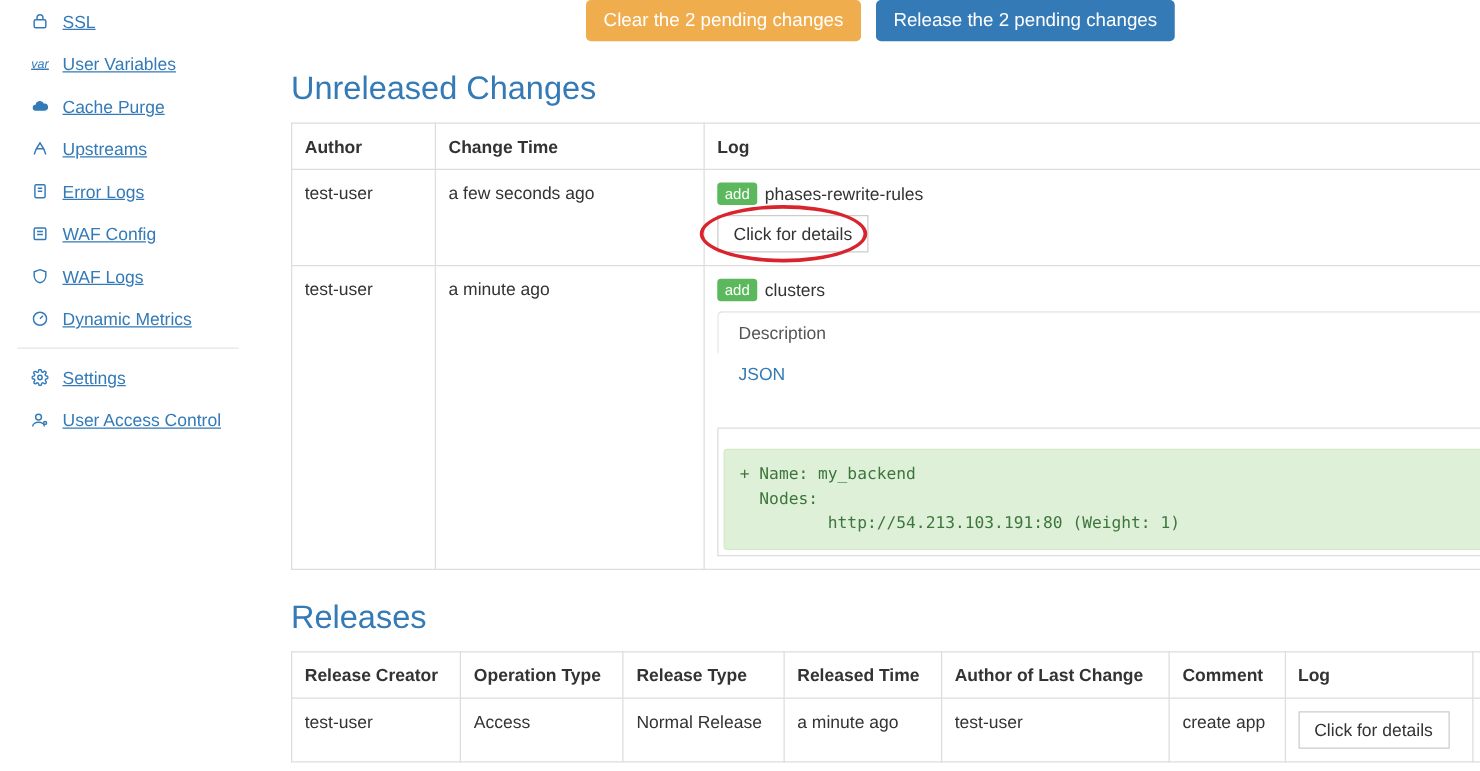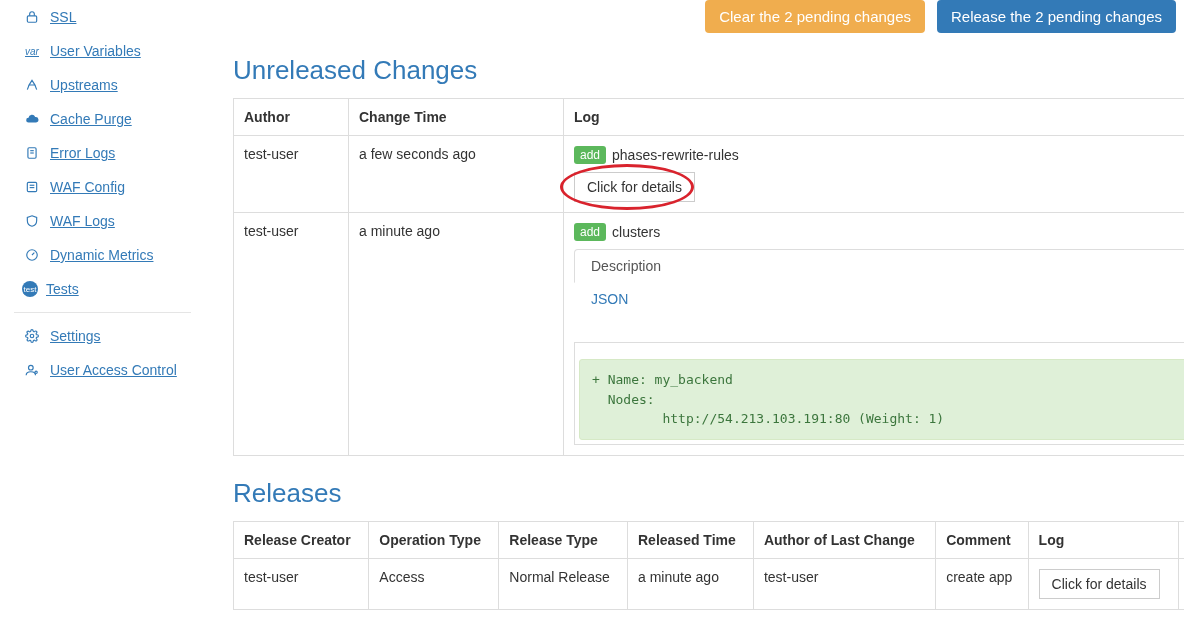--- a/index.html
+++ b/index.html
@@ -47,21 +47,21 @@
   border-top: 1px solid #e5e5e5;
   margin: 6px 14px;
 }
 .main {
   flex: 1;
   padding: 0 0 0 28px;
   overflow: auto;
 }
 .topbar {
   display: flex;
-  justify-content: flex-end;
+  justify-content: center;
   gap: 12px;
   padding-right: 8px;
   padding-top: 0;
 }
 .btn {
   display: inline-block;
   padding: 8px 14px;
   border-radius: 4px;
   font-size: 15px;
   cursor: pointer;
@@ -205,33 +205,33 @@
           </svg>
       </span>
       <span>SSL</span>
     </div>
     <div class="sidebar-item">
       <span class="icon" style="font-size:10px;font-style:italic;text-decoration:underline">var</span>
       <span>User Variables</span>
     </div>
     <div class="sidebar-item">
       <span class="icon">
-        <svg width="14" height="14" viewBox="0 0 24 24" fill="none" stroke="currentColor" stroke-width="2">
-            <path d="M12 4l-5 8h10l-5-8zM7 12l-3 8M17 12l3 8"></path>
-          </svg>
-      </span>
-      <span>Upstreams</span>
-    </div>
-    <div class="sidebar-item">
-      <span class="icon">
         <svg width="14" height="14" viewBox="0 0 24 24" fill="currentColor">
             <path d="M19 18H6a4 4 0 010-8 6 6 0 0111.5-1.5A4 4 0 0119 18z"></path>
           </svg>
       </span>
       <span>Cache Purge</span>
+    </div>
+    <div class="sidebar-item">
+      <span class="icon">
+        <svg width="14" height="14" viewBox="0 0 24 24" fill="none" stroke="currentColor" stroke-width="2">
+            <path d="M12 4l-5 8h10l-5-8zM7 12l-3 8M17 12l3 8"></path>
+          </svg>
+      </span>
+      <span>Upstreams</span>
     </div>
     <div class="sidebar-item">
       <span class="icon">
         <svg width="14" height="14" viewBox="0 0 24 24" fill="none" stroke="currentColor" stroke-width="2">
             <rect x="5" y="3" width="14" height="18" rx="2"></rect>
             <line x1="9" y1="8" x2="15" y2="8"></line>
             <line x1="9" y1="12" x2="15" y2="12"></line>
           </svg>
       </span>
       <span>Error Logs</span>
@@ -255,24 +255,20 @@
       <span>WAF Logs</span>
     </div>
     <div class="sidebar-item">
       <span class="icon">
         <svg width="14" height="14" viewBox="0 0 24 24" fill="none" stroke="currentColor" stroke-width="2">
             <circle cx="12" cy="12" r="9"></circle>
             <line x1="12" y1="12" x2="16" y2="8"></line>
           </svg>
       </span>
       <span>Dynamic Metrics</span>
-    </div>
-    <div class="sidebar-item">
-      <span class="icon" style="background:#337ab7;border-radius:50%;color:#fff;width:16px;height:16px;font-size:8px;">test</span>
-      <span>Tests</span>
     </div>
     <div class="sidebar-sep"></div>
     <div class="sidebar-item">
       <span class="icon">
         <svg width="14" height="14" viewBox="0 0 24 24" fill="none" stroke="currentColor" stroke-width="2">
             <circle cx="12" cy="12" r="3"></circle>
             <path d="M19.4 15a1.7 1.7 0 00.3 1.8l.1.1a2 2 0 11-2.8 2.8l-.1-.1a1.7 1.7 0 00-1.8-.3 1.7 1.7 0 00-1 1.5V21a2 2 0 11-4 0v-.1a1.7 1.7 0 00-1-1.5 1.7 1.7 0 00-1.8.3l-.1.1a2 2 0 11-2.8-2.8l.1-.1a1.7 1.7 0 00.3-1.8 1.7 1.7 0 00-1.5-1H3a2 2 0 110-4h.1a1.7 1.7 0 001.5-1 1.7 1.7 0 00-.3-1.8l-.1-.1a2 2 0 112.8-2.8l.1.1a1.7 1.7 0 001.8.3h0a1.7 1.7 0 001-1.5V3a2 2 0 114 0v.1a1.7 1.7 0 001 1.5 1.7 1.7 0 001.8-.3l.1-.1a2 2 0 112.8 2.8l-.1.1a1.7 1.7 0 00-.3 1.8v0a1.7 1.7 0 001.5 1H21a2 2 0 110 4h-.1a1.7 1.7 0 00-1.5 1z"></path>
           </svg>
       </span>
       <span>Settings</span>

